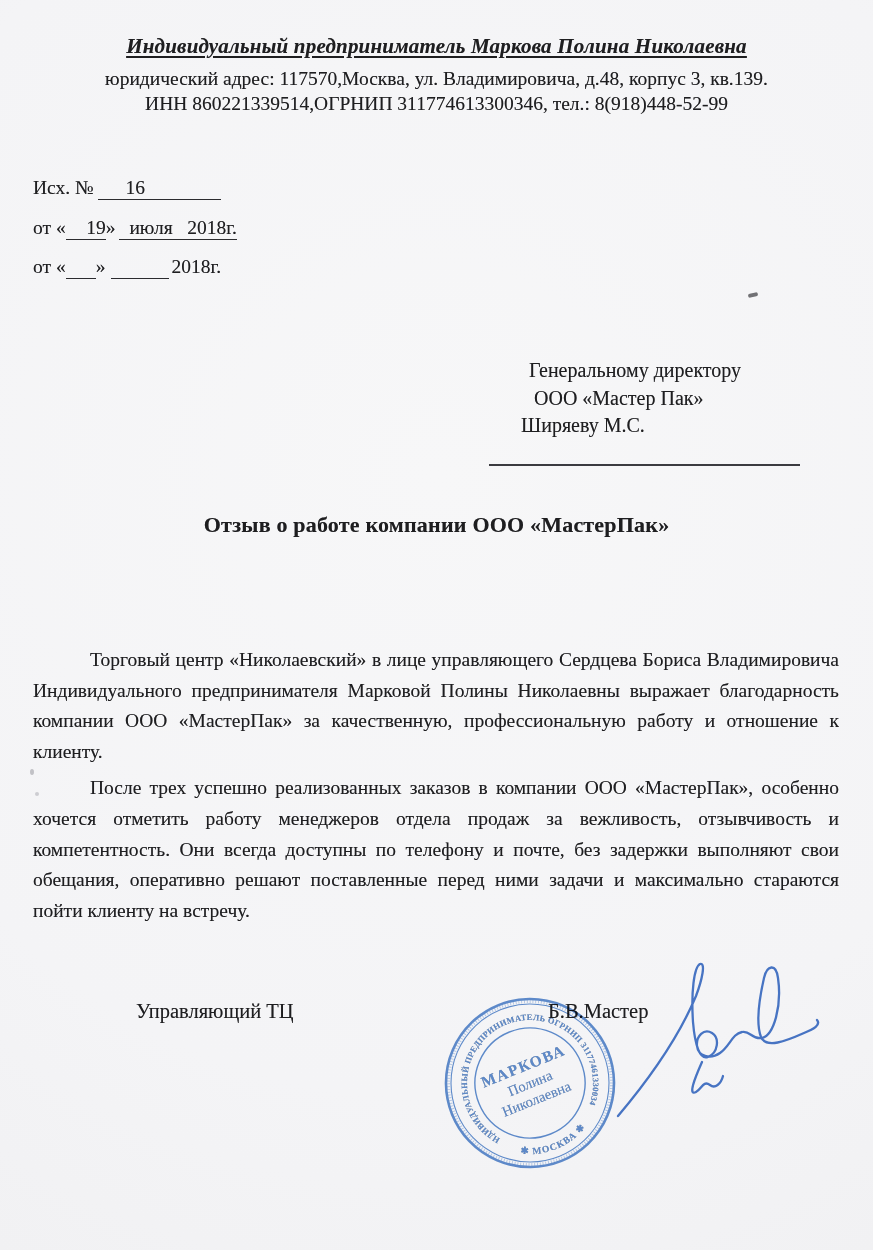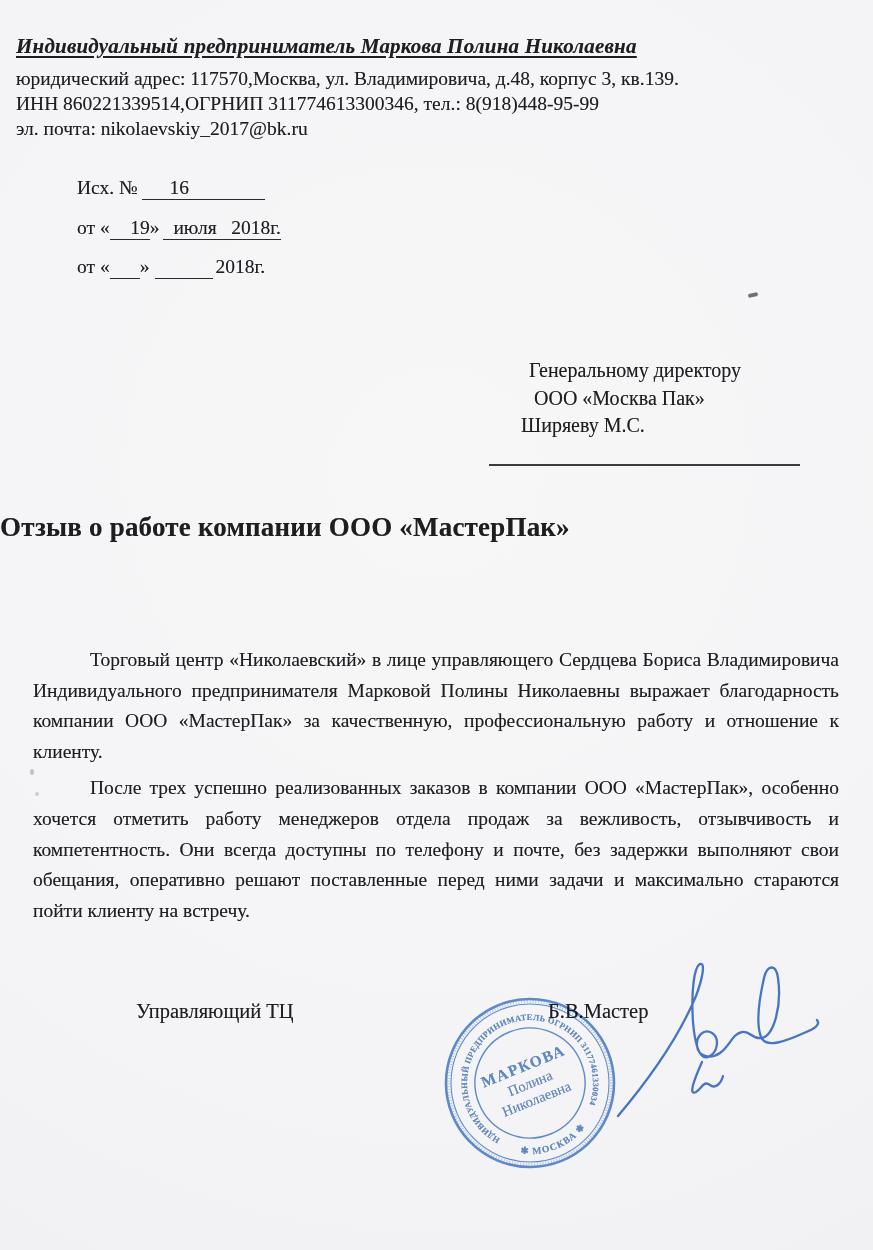--- a/index.html
+++ b/index.html
@@ -3,40 +3,40 @@
 <meta charset="utf-8">
 <style>
   html,body { margin:0; padding:0; background:#e8e8ea; }
   .page {
     position:relative; width:873px; height:1250px; margin:0 auto;
     background:radial-gradient(circle at 50% 38%, #f7f7f8 0%, #f4f4f6 70%, #f1f1f3 100%);
     font-family:"Liberation Serif", serif; color:#1e1e20; overflow:hidden;
     text-shadow:0 0 0.6px rgba(30,30,35,.45);
   }
   
-  .letterhead { position:absolute; top:34px; left:16px; right:0; }
+  .letterhead { position:absolute; top:34px; left:0; right:0; text-align:center; }
   .lh-name { font-size:21px; font-weight:bold; font-style:italic; text-decoration:underline; text-underline-offset:3px; margin-bottom:7px; letter-spacing:.2px; }
   .lh-line { font-size:19.5px; line-height:25px; }
   
   .refblock { position:absolute; left:33px; top:177px; width:320px; font-size:19.5px; }
-  .ref-row { height:39.5px; white-space:nowrap;margin-left:44px; }
+  .ref-row { height:39.5px; white-space:nowrap; }
   .uline { display:inline-block; border-bottom:1.8px solid #2b2b2e; line-height:22px; margin-left:4px; }
   .w123 { width:123px; padding-left:28px; box-sizing:border-box; }
   .w40  { width:40px; text-align:right; margin-left:0; }
   .w116 { width:118px; white-space:pre; padding-left:10px; box-sizing:border-box; }
   .w128 { width:128px; }
   .w30  { width:30px; margin-left:0; }
   .w58  { width:58px; margin-left:6px; }
   .yr   { margin-left:2px; }
   
   .addressee { position:absolute; left:497px; top:357px; font-size:20px; line-height:27.5px;margin-left:24px; }
   .ml8 { margin-left:8px; } .ml12 { margin-left:13px; }
   .addr-rule { position:absolute; left:489px; top:464px; width:311px; height:0; border-top:2px solid #3b3b40; }
   
-  .doc-title { position:absolute; top:512px; left:0; right:0; text-align:left; font-size:27px; font-weight:bold; letter-spacing:.2px; }
+  .doc-title { position:absolute; top:512px; left:0; right:0; text-align:center; font-size:22px; font-weight:bold; letter-spacing:.2px; }
   
   .body-text { position:absolute; left:33px; top:645px; width:806px; font-size:19.5px; line-height:30.6px; text-align:justify; }
   .body-text p { margin:0 0 6px 0; text-indent:57px; }
   
   .signoff-pos  { position:absolute; left:136px; top:1000px; font-size:20.5px; }
   .signoff-name { position:absolute; left:548px; top:1000px; font-size:20.5px; }
   
   .stamp { position:absolute; left:443px; top:996px; mix-blend-mode:multiply; opacity:.88; }
   .stamp text { font-family:"Liberation Serif", serif; }
   .signature { position:absolute; left:590px; top:944px; mix-blend-mode:multiply; opacity:.92; }
@@ -47,39 +47,38 @@
   .speck3 { left:35px; top:792px; width:4px; height:4px; background:#a6a6ad; opacity:.5; }
 </style>
 </head>
 <body>
 
 <div class="page">
 
   <div class="letterhead">
     <div class="lh-name">Индивидуальный предприниматель Маркова Полина Николаевна</div>
     <div class="lh-line">юридический адрес: 117570,Москва, ул. Владимировича, д.48, корпус 3,  кв.139.</div>
-    <div class="lh-line">ИНН 860221339514,ОГРНИП 311774613300346, тел.: 8(918)448-95-99</div>
-    <div class="lh-line">эл. почта: nikolaevskiy_2017@bk.ru</div>
+    <div class="lh-line">ИНН 860221339514,ОГРНИП 311774613300346, тел.: 8(918)448-52-99</div>
   </div>
 
   <div class="refblock">
     <div class="ref-row">
       <span>Исх. №</span><span class="uline w123">16</span>
     </div>
     <div class="ref-row">
       <span>от «</span><span class="uline w40">19</span><span>»</span><span class="uline w116">июля   2018г.</span>
     </div>
     <div class="ref-row">
       <span>от «</span><span class="uline w30">&nbsp;</span><span>»</span><span class="uline w58">&nbsp;</span><span class="yr">2018г.</span>
     </div>
   </div>
 
   <div class="addressee">
     <div class="ml8">Генеральному директору</div>
-    <div class="ml12">ООО «Москва Пак»</div>
+    <div class="ml12">ООО «Мастер Пак»</div>
     <div>Ширяеву М.С.</div>
   </div>
   <div class="addr-rule"></div>
 
   <div class="doc-title">Отзыв о работе компании ООО «МастерПак»</div>
 
   <div class="body-text">
     <p>Торговый центр «Николаевский» в лице управляющего Сердцева Бориса Владимировича Индивидуального предпринимателя Марковой Полины Николаевны выражает благодарность компании ООО «МастерПак» за качественную, профессиональную работу и отношение к клиенту.</p>
     <p>После трех успешно реализованных заказов в компании ООО «МастерПак», особенно хочется отметить работу менеджеров отдела продаж за вежливость, отзывчивость и компетентность. Они всегда доступны по телефону и почте, без задержки выполняют свои обещания, оперативно решают поставленные перед ними задачи и максимально стараются пойти клиенту на встречу.</p>
   </div>

